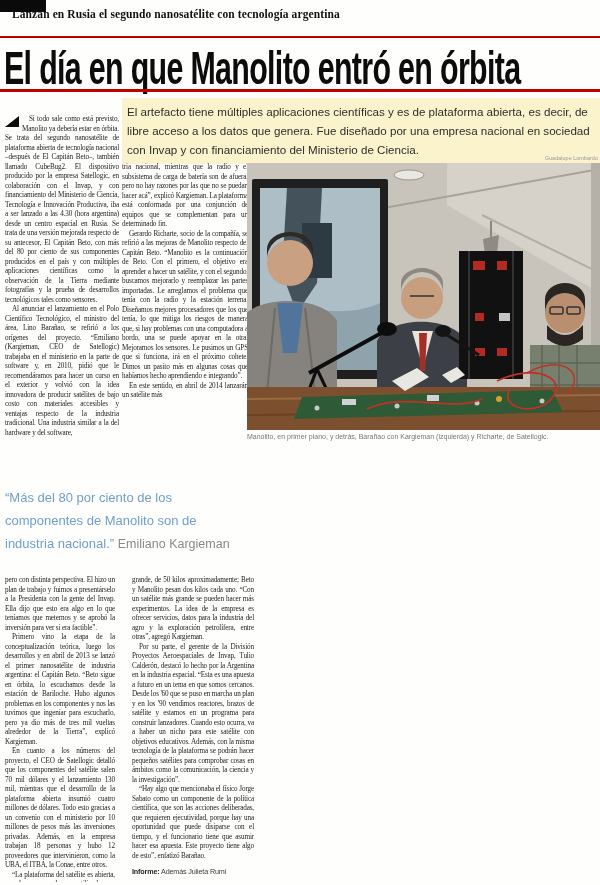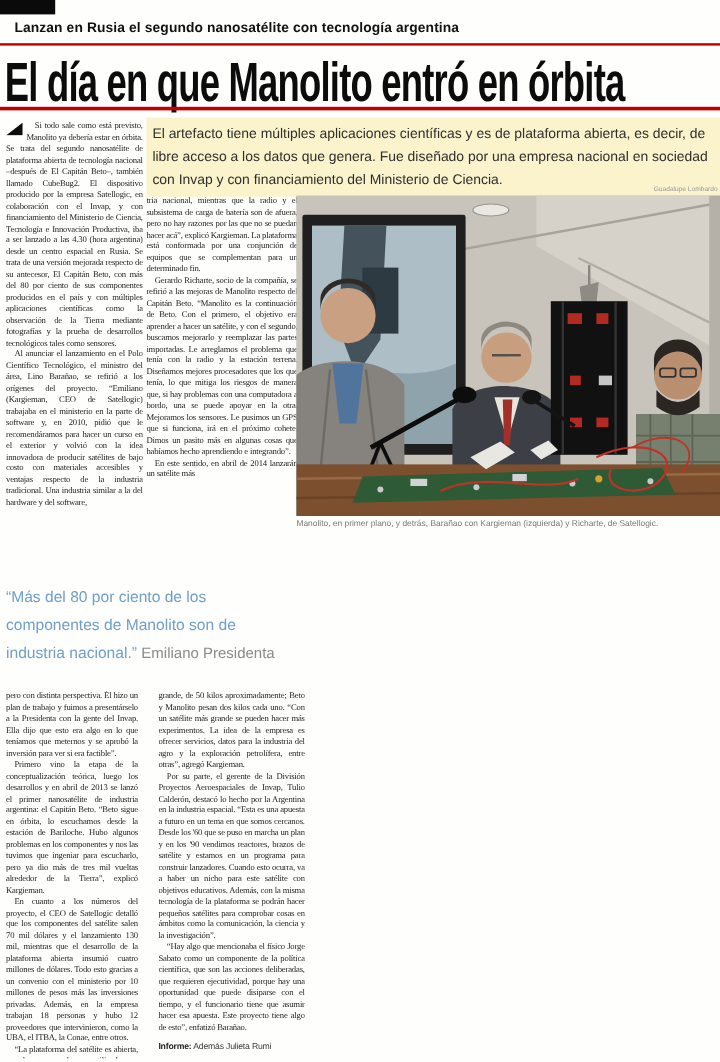--- a/index.html
+++ b/index.html
@@ -5,40 +5,40 @@
   html,body{margin:0;padding:0;}
   body{
     width:600px;height:885px;position:relative;background:#fefefd;
     font-family:"Liberation Serif",serif;color:#1e1e1e;overflow:hidden;
     -webkit-font-smoothing:antialiased;
   }
   .abs{position:absolute;}
 
   
   .topbar{left:0;top:0;width:46px;height:12px;background:#0a0a0a;}
-  .kicker{left:12px;top:18px;width:580px;font-family:Liberation Sans, sans-serif;
+  .kicker{left:12px;top:8px;width:580px;font-family:Liberation Serif, serif;
     font-weight:bold;font-size:11.5px;color:#111;letter-spacing:.1px;}
   .rule{left:0;width:600px;background:#c00000;}
   .rule1{top:36px;height:2px;}
   .rule2{top:89px;height:2.5px;}
   .headline{left:4px;top:41px;width:600px;white-space:nowrap;}
   .headline span{display:inline-block;transform:scaleX(.66);transform-origin:0 0;
     font-family:"Liberation Sans",sans-serif;font-weight:bold;font-size:46px;
     letter-spacing:-1px;color:#0c0c0c;}
 
   
   .lede{left:122px;top:98px;width:470px;background:#faf3cb;padding:4px 5px 5px 5px;
     font-family:"Liberation Sans",sans-serif;font-size:11.6px;line-height:19px;color:#2e2e2e;}
 
   
   .col{text-align:justify;font-size:7.2px;line-height:9.5px;letter-spacing:-.15px;
     overflow:hidden;color:#232323;}
   .col p{margin:0;text-indent:7px;}
   .col p.noindent{text-indent:0;}
-  .col-left{left:5px;top:101px;width:114px;height:378px;}
+  .col-left{left:5px;top:115px;width:114px;height:378px;}
   .col-mid{left:122px;top:163px;width:126px;height:293px;}
   .col-b1{left:5px;top:576px;width:110px;height:306px;}
   .col-b2{left:132px;top:576px;width:122px;height:306px;}
   .tri{float:left;width:14px;height:11px;margin:1px 3px 0 0;background:#0d0d0d;
     clip-path:polygon(0 100%,100% 0,100% 100%);}
 
   
   .pullquote{left:5px;top:486px;width:243px;font-family:"Liberation Sans",sans-serif;
     font-size:13px;line-height:23px;}
   .pq-text{color:#6f9fc8;}
@@ -171,21 +171,21 @@
     <path d="M280 210 C 310 192, 340 206, 322 230" fill="none" stroke="#c03226" stroke-width="1.5"></path>
     <circle cx="252" cy="236" r="3" fill="#d8a12c"></circle>
   </g>
 </svg>
 </div>
 
 <div class="abs caption">Manolito, en primer plano, y detrás, Barañao con Kargieman (izquierda) y Richarte, de Satellogic.</div>
 
 <div class="abs pullquote">
   <span class="pq-text">“Más del 80 por ciento de los componentes de Manolito son de industria nacional.”</span>
-  <span class="pq-attr">Emiliano Presidenta</span>
+  <span class="pq-attr">Emiliano Kargieman</span>
 </div>
 
 <div class="abs col col-b1">
   <div style="display:contents"><p class="noindent">pero con distinta perspectiva. Él hizo un plan de trabajo y fuimos a presentárselo a la Presidenta con la gente del Invap. Ella dijo que esto era algo en lo que teníamos que meternos y se aprobó la inversión para ver si era factible”.</p><p>Primero vino la etapa de la conceptualización teórica, luego los desarrollos y en abril de 2013 se lanzó el primer nanosatélite de industria argentina: el Capitán Beto. “Beto sigue en órbita, lo escuchamos desde la estación de Bariloche. Hubo algunos problemas en los componentes y nos las tuvimos que ingeniar para escucharlo, pero ya dio más de tres mil vueltas alrededor de la Tierra”, explicó Kargieman.</p><p>En cuanto a los números del proyecto, el CEO de Satellogic detalló que los componentes del satélite salen 70 mil dólares y el lanzamiento 130 mil, mientras que el desarrollo de la plataforma abierta insumió cuatro millones de dólares. Todo esto gracias a un convenio con el ministerio por 10 millones de pesos más las inversiones privadas. Además, en la empresa trabajan 18 personas y hubo 12 proveedores que intervinieron, como la UBA, el ITBA, la Conae, entre otros.</p><p>“La plataforma del satélite es abierta, por lo que puede ser utilizada por cualquiera para generar nuevos desarrollos. En el caso de los componentes de Manolito, arriba del 80 por ciento son de indus-</p></div>
 </div>
 
 <div class="abs col col-b2">
   <div style="display:contents"><p class="noindent">grande, de 50 kilos aproximadamente; Beto y Manolito pesan dos kilos cada uno. “Con un satélite más grande se pueden hacer más experimentos. La idea de la empresa es ofrecer servicios, datos para la industria del agro y la exploración petrolífera, entre otras”, agregó Kargieman.</p><p>Por su parte, el gerente de la División Proyectos Aeroespaciales de Invap, Tulio Calderón, destacó lo hecho por la Argentina en la industria espacial. “Esta es una apuesta a futuro en un tema en que somos cercanos. Desde los '60 que se puso en marcha un plan y en los '90 vendimos reactores, brazos de satélite y estamos en un programa para construir lanzadores. Cuando esto ocurra, va a haber un nicho para este satélite con objetivos educativos. Además, con la misma tecnología de la plataforma se podrán hacer pequeños satélites para comprobar cosas en ámbitos como la comunicación, la ciencia y la investigación”.</p><p>“Hay algo que mencionaba el físico Jorge Sabato como un componente de la política científica, que son las acciones deliberadas, que requieren ejecutividad, porque hay una oportunidad que puede disiparse con el tiempo, y el funcionario tiene que asumir hacer esa apuesta. Este proyecto tiene algo de esto”, enfatizó Barañao.</p></div>
   <p class="informe"><b>Informe:</b> <span>Además Julieta Rumi</span></p>
 </div>

